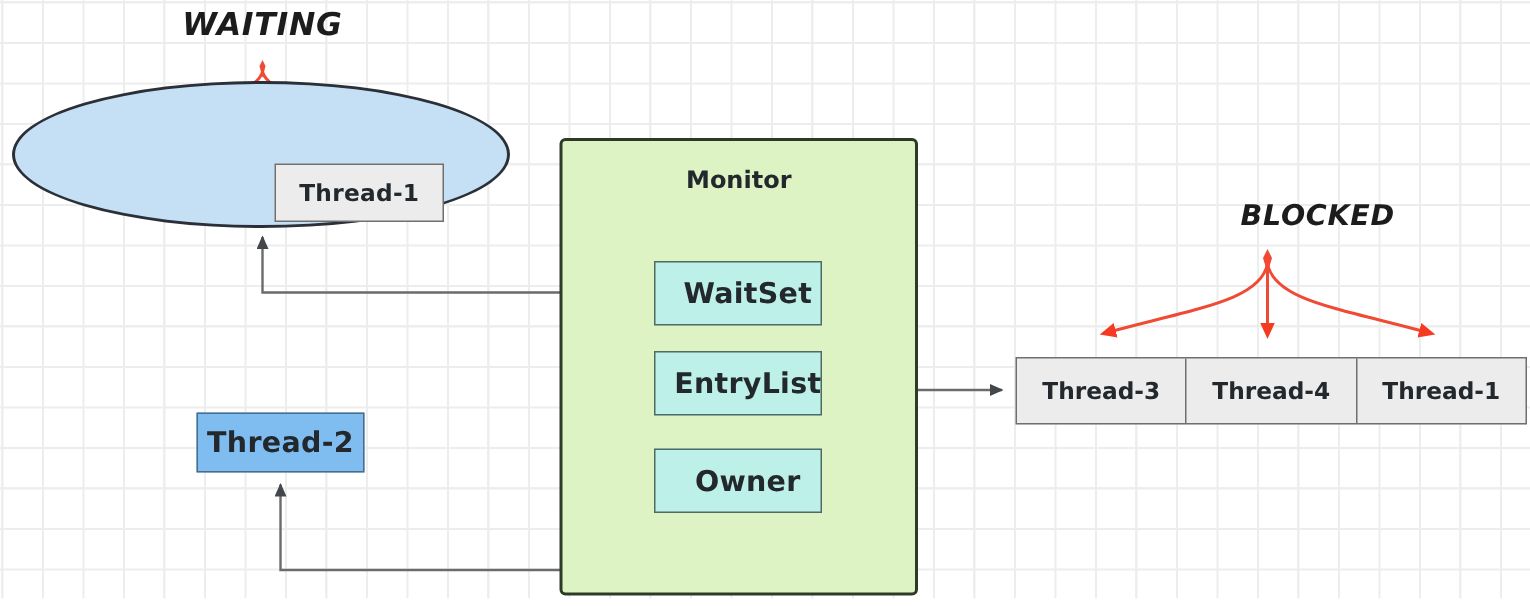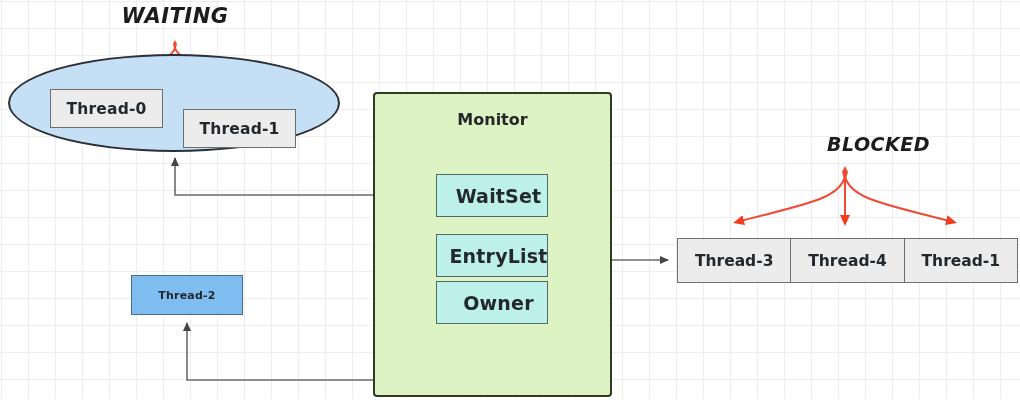--- a/index.html
+++ b/index.html
@@ -80,21 +80,21 @@
     border: 1.6px solid #6f6f6f;
     font-size: 15.5px;
   }
   #thread-0 { left: 50px;  top: 89px; width: 113px; height: 39px; }
   #thread-1 { left: 183px; top: 89px; width: 113px; height: 39px; margin-top: 20px; }
   
   #thread-2 {
     left: 131px; top: 275px; width: 112px; height: 40px;
     background: #7fbdf0;
     border: 1.6px solid #4a6d8c;
-    font-size: 11px;
+    font-size: 19px;
   }
   
   #blocked-queue {
     position: absolute;
     left: 677px;
     top: 238px;
     width: 341px;
     height: 45px;
     display: flex;
     box-sizing: border-box;
@@ -140,21 +140,21 @@
     background: #bdf0e8;
     border: 1.6px solid #4f6b63;
     font-size: 19px;
     left: 436px;
     width: 112px;
     height: 43px;
     padding-left: 13px;
   }
   #slot-waitset  { top: 174px; }
   #slot-entrylist{ top: 234px; }
-  #slot-owner    { top: 281px; }
+  #slot-owner    { top: 299px; }
 </style>
 </head>
 <body>
 
 <div id="canvas">
 
   <svg class="svg-layer" viewBox="0 0 1020 405" xmlns="http://www.w3.org/2000/svg">
     <defs>
       <marker id="arrow-grey" markerWidth="11" markerHeight="11" refX="8" refY="4" orient="auto" markerUnits="userSpaceOnUse">
         <path d="M0,0 L9,4 L0,8 z" fill="#43474b"></path>
@@ -187,21 +187,20 @@
       <path d="M845,176 L845,222" fill="none" stroke="#f04a34" stroke-width="2" marker-end="url(#arrow-red)"></path>
       <path d="M845,176 C850,200 890,205 953,222" fill="none" stroke="#f04a34" stroke-width="2" marker-end="url(#arrow-red)"></path>
       <path d="M845,182 L842,172 L845,166 L848,172 z" fill="#f04a34"></path>
     </g>
   </svg>
 
   <div class="state-label" id="label-waiting">WAITING</div>
 
   <div id="waiting-ellipse"></div>
 
-  <div class="node thread-grey" id="thread-0">Thread-0</div>
 
   <div class="node thread-grey" id="thread-1">Thread-1</div>
 
   <div id="monitor-box"></div>
 
   <div id="monitor-title">Monitor</div>
 
   <div class="node monitor-slot" id="slot-waitset">WaitSet</div>
 
   <div class="node monitor-slot" id="slot-entrylist">EntryList</div>

